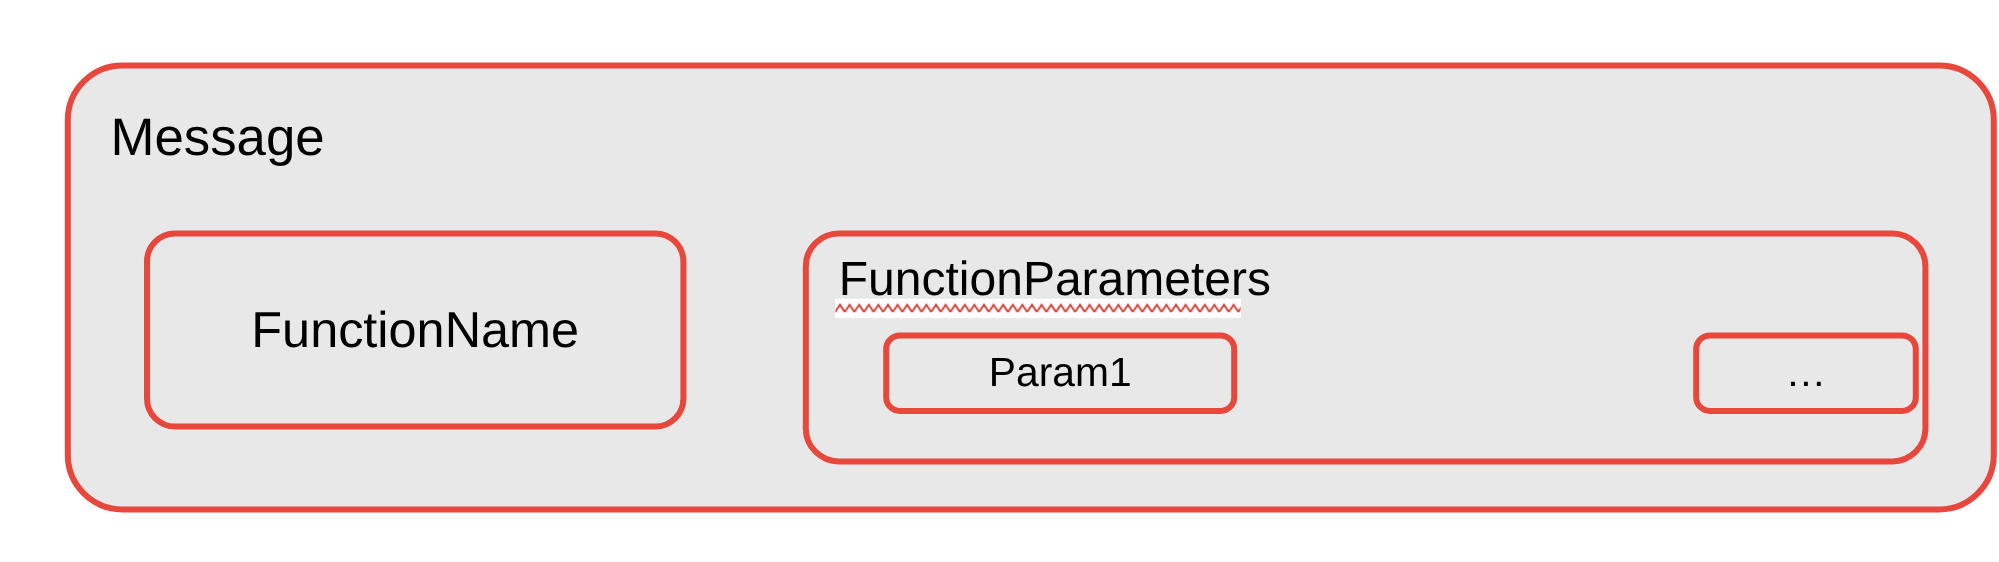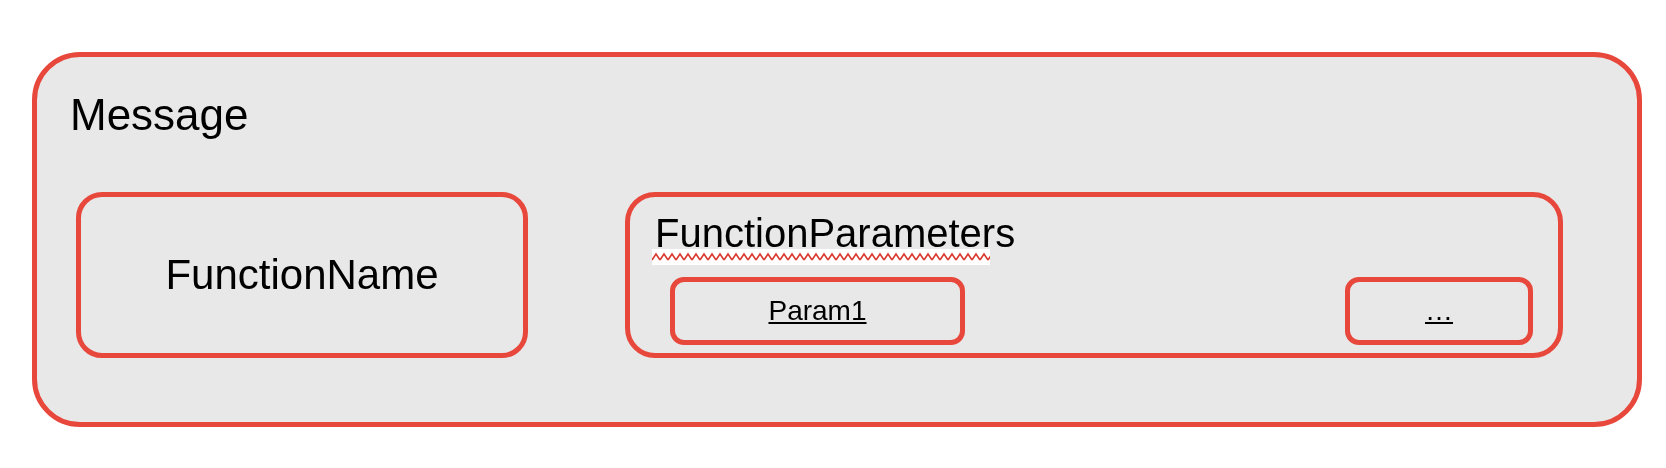--- a/index.html
+++ b/index.html
@@ -18,41 +18,42 @@
     position:relative;
     overflow:hidden;
   }
   .canvas{
     position:absolute;left:0;top:0;width:1666px;height:468px;
     background:var(--page-background);
   }
   .box{
     position:absolute;
     border:5px solid var(--accent-red);
+    margin-left:22px;
   }
   .message-box{
     left:32px;top:52px;width:1610px;height:375px;
     border-radius:48px;
     background:var(--container-fill);
   }
   .message-label{
     position:absolute;left:33px;top:36px;
     font-size:44px;line-height:1;
     white-space:nowrap;
   }
   .functionname-box{
     left:39px;top:135px;width:452px;height:166px;
     border-radius:26px;
     display:flex;align-items:center;justify-content:center;
   }
   .functionname-label{
     font-size:42px;line-height:1;white-space:nowrap;
   }
   .fp-box{
-    left:588px;top:135px;width:938px;height:166px;
+    left:588px;top:135px;width:938px;height:195px;
     border-radius:30px;
   }
   .fp-label{
     position:absolute;left:25px;top:16px;
     font-size:40px;line-height:1;white-space:nowrap;
   }
   .fp-squiggle{
     position:absolute;left:22px;top:52px;width:338px;height:16px;
     background:#ffffff;
     display:block;
@@ -61,21 +62,21 @@
     stroke:var(--squiggle-red);
     stroke-width:1.6;
     fill:none;
   }
   .param-box{
     top:80px;height:68px;
     border-radius:14px;
     display:flex;align-items:center;justify-content:center;
   }
   .param-label{
-    font-size:28px;line-height:1;white-space:nowrap;text-decoration:underline;
+    font-size:34px;line-height:1;white-space:nowrap;
   }
   .param-1{left:40px;width:295px;}
   .param-2{left:378px;width:295px;}
   .param-more{left:715px;width:188px;}
 </style>
 </head>
 <body>
 
 <div class="canvas">
 

